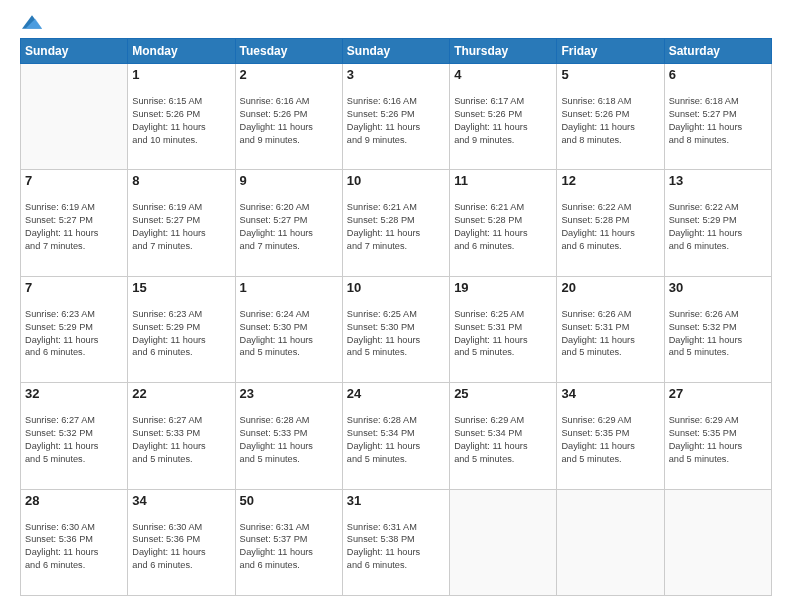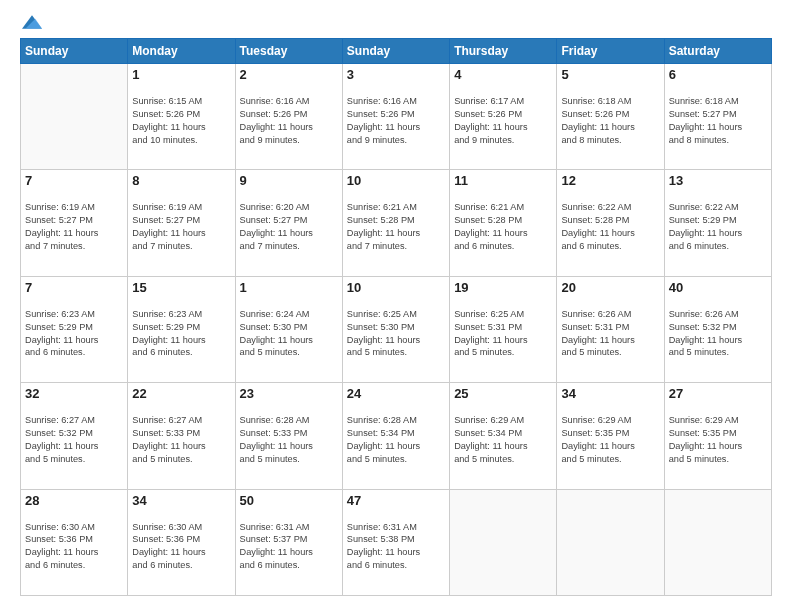--- a/index.html
+++ b/index.html
@@ -211,21 +211,21 @@
           </td>
           <td>
             <span class="day-num">19</span>
             <div class="cell-text">Sunrise: 6:25 AM<br>Sunset: 5:31 PM<br>Daylight: 11 hours<br>and 5 minutes.</div>
           </td>
           <td>
             <span class="day-num">20</span>
             <div class="cell-text">Sunrise: 6:26 AM<br>Sunset: 5:31 PM<br>Daylight: 11 hours<br>and 5 minutes.</div>
           </td>
           <td>
-            <span class="day-num">40</span>
+            <span class="day-num">30</span>
             <div class="cell-text">Sunrise: 6:26 AM<br>Sunset: 5:32 PM<br>Daylight: 11 hours<br>and 5 minutes.</div>
           </td>
         </tr>
         <tr>
           <td>
             <span class="day-num">32</span>
             <div class="cell-text">Sunrise: 6:27 AM<br>Sunset: 5:32 PM<br>Daylight: 11 hours<br>and 5 minutes.</div>
           </td>
           <td>
             <span class="day-num">22</span>
@@ -259,21 +259,21 @@
           </td>
           <td>
             <span class="day-num">34</span>
             <div class="cell-text">Sunrise: 6:30 AM<br>Sunset: 5:36 PM<br>Daylight: 11 hours<br>and 6 minutes.</div>
           </td>
           <td>
             <span class="day-num">50</span>
             <div class="cell-text">Sunrise: 6:31 AM<br>Sunset: 5:37 PM<br>Daylight: 11 hours<br>and 6 minutes.</div>
           </td>
           <td>
-            <span class="day-num">47</span>
+            <span class="day-num">31</span>
             <div class="cell-text">Sunrise: 6:31 AM<br>Sunset: 5:38 PM<br>Daylight: 11 hours<br>and 6 minutes.</div>
           </td>
           <td class="empty"></td>
           <td class="empty"></td>
           <td class="empty"></td>
         </tr>
       </tbody>
   </table>
 </div>
 

